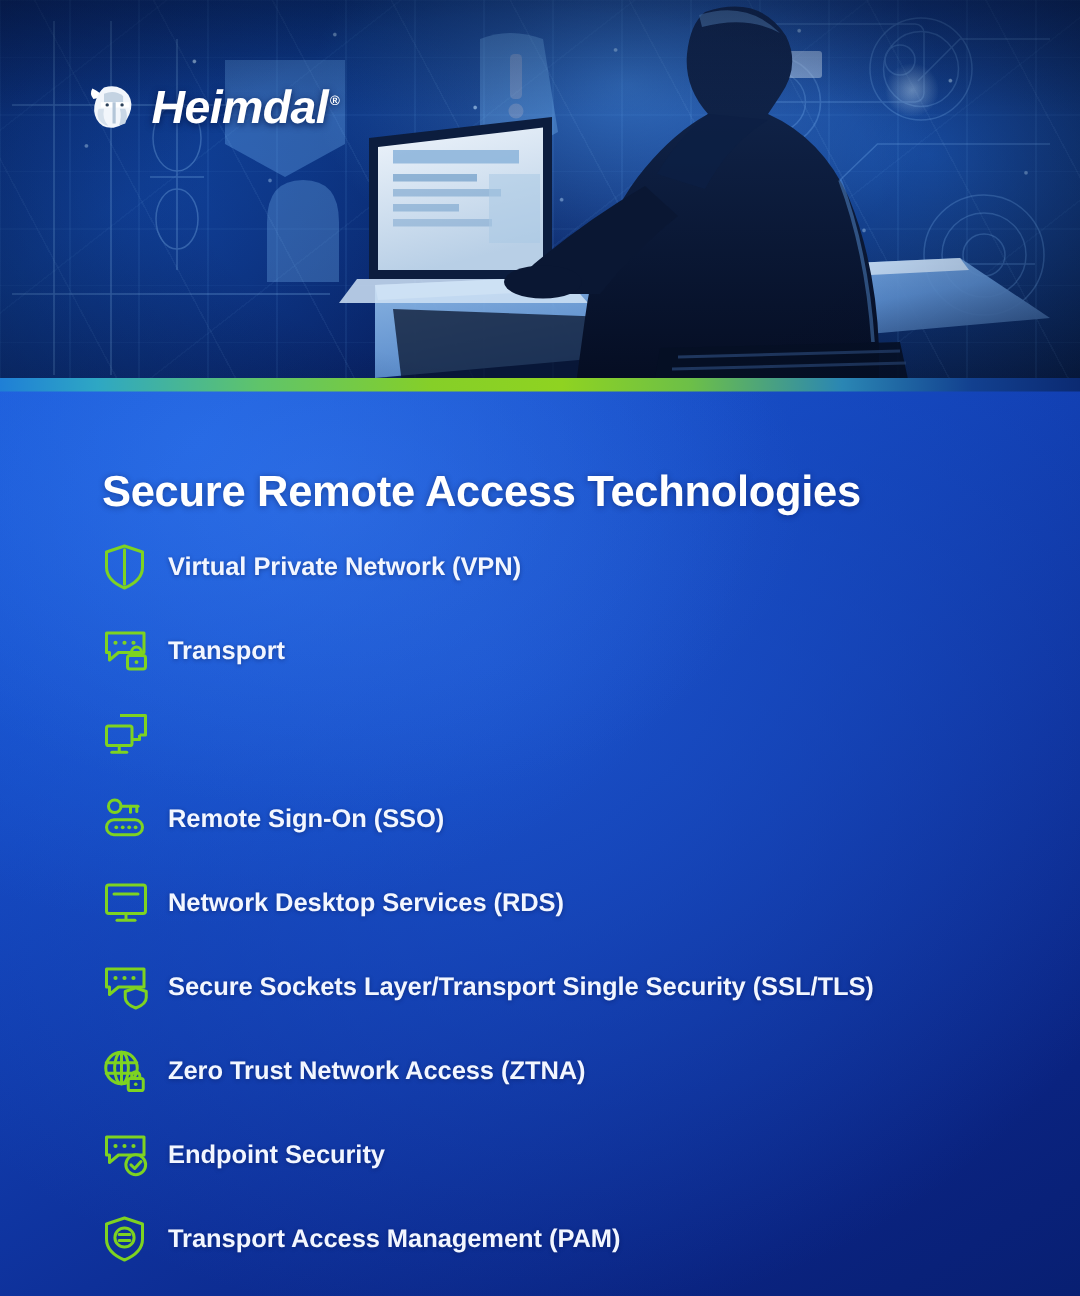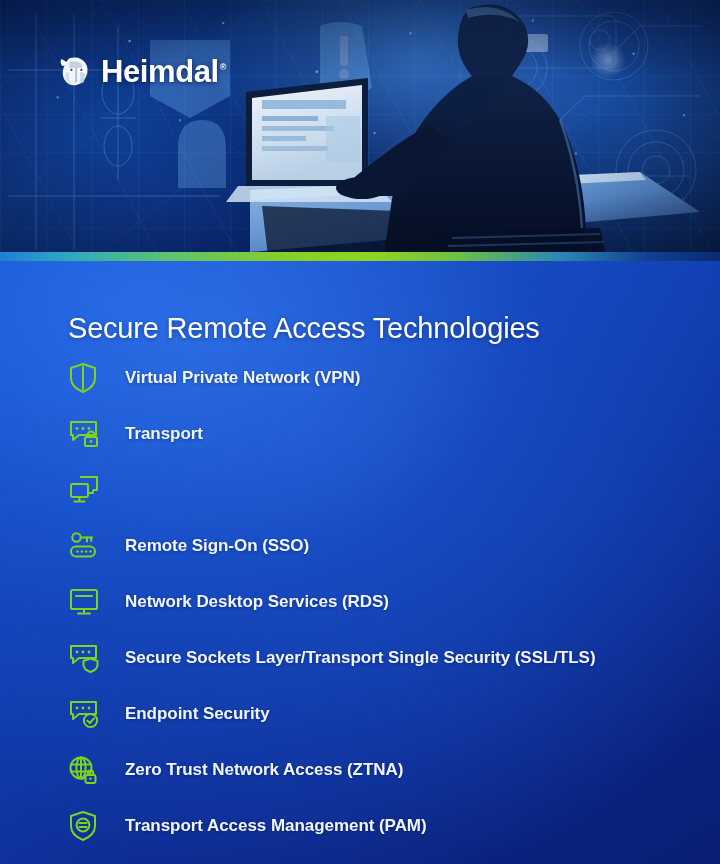--- a/index.html
+++ b/index.html
@@ -85,20 +85,21 @@
 
   
   .logo {
     position: absolute;
     left: 58px;
     top: 54px;
     display: flex;
     align-items: center;
     gap: 9px;
     z-index: 6;
+    font-style: italic;
   }
   .logo-mark { width: 34px; height: 34px; display: block; }
   .logo-word {
     color: #ffffff;
     font-size: 31px;
     font-weight: bold;
     letter-spacing: -0.4px;
     line-height: 1;
     text-shadow: 0 1px 5px rgba(0,20,70,0.8);
     position: relative;
@@ -150,21 +151,21 @@
     background: radial-gradient(ellipse 460px 300px at 30% 12%, rgba(90,150,255,0.22), rgba(0,0,0,0) 70%);
     pointer-events: none;
   }
 
   .panel-title {
     position: absolute;
     left: 68px;
     top: 36px;
     color: #ffffff;
     font-size: 29px;
-    font-weight: normal;
+    font-weight: bold;
     letter-spacing: -0.2px;
     line-height: 1.1;
     white-space: nowrap;
     text-shadow: 0 1px 4px rgba(2,18,70,0.45);
   }
 
   .list {
     position: absolute;
     left: 68px;
     top: 92px;
@@ -184,21 +185,20 @@
     align-items: center;
     justify-content: flex-start;
   }
   .item-icon svg { display: block; overflow: visible; }
   .item-label {
     color: #f2f6ff;
     font-size: 17px;
     font-weight: bold;
     letter-spacing: -0.05px;
     white-space: nowrap;
-    margin-left: 13px;
     text-shadow: 0 1px 3px rgba(2,18,70,0.4);
   }
 </style>
 </head>
 <body>
 
 <div class="infographic">
 
   <div class="hero">
     <div class="hero-bg"></div>
@@ -395,49 +395,49 @@
             <circle cx="15" cy="9" r="1.4" fill="#7ed321" stroke="none"></circle>
             <circle cx="21" cy="9" r="1.4" fill="#7ed321" stroke="none"></circle>
             <path d="M22.5 15.5 L29.5 18 V22 Q29.5 26.5 22.5 29 Q15.5 26.5 15.5 22 V18 Z"></path>
           </svg>
         </span>
         <span class="item-label">Secure Sockets Layer/Transport Single Security (SSL/TLS)</span>
       </div>
 
       <div class="list-item">
         <span class="item-icon">
-          <svg width="32" height="30" viewBox="0 0 32 30" fill="none" stroke="#7ed321" stroke-width="2" stroke-linejoin="round">
-            <path d="M3 3 H28 V15 H11 L5 20 V15 H3 Z"></path>
-            <circle cx="9" cy="9" r="1.4" fill="#7ed321" stroke="none"></circle>
-            <circle cx="15" cy="9" r="1.4" fill="#7ed321" stroke="none"></circle>
-            <circle cx="21" cy="9" r="1.4" fill="#7ed321" stroke="none"></circle>
-            <circle cx="22.5" cy="21.5" r="6.6" fill="#0e3ba6"></circle>
-            <path d="M19.3 21.6 L21.8 24 L26 19.4" stroke-linecap="round"></path>
-          </svg>
-        </span>
-        <span class="item-label">Endpoint Security</span>
-      </div>
-
-      <div class="list-item">
-        <span class="item-icon">
           <svg width="30" height="30" viewBox="0 0 30 30" fill="none" stroke="#7ed321" stroke-width="2" stroke-linejoin="round">
             <circle cx="13" cy="13" r="10.5"></circle>
             <ellipse cx="13" cy="13" rx="4.6" ry="10.5"></ellipse>
             <path d="M2.8 9.5 H23.2 M2.8 16.5 H23.2" stroke-linecap="round"></path>
             <path d="M13 2.5 V23.5" stroke-linecap="round"></path>
             <rect x="17.5" y="20" width="10" height="8" rx="1.4" fill="#0e3ba6"></rect>
             <path d="M19.8 20 V18.2 A2.7 2.7 0 0 1 25.2 18.2 V20"></path>
             <circle cx="22.5" cy="23.8" r="1.2" fill="#7ed321" stroke="none"></circle>
           </svg>
         </span>
         <span class="item-label">Zero Trust Network Access (ZTNA)</span>
       </div>
 
       <div class="list-item">
         <span class="item-icon">
+          <svg width="32" height="30" viewBox="0 0 32 30" fill="none" stroke="#7ed321" stroke-width="2" stroke-linejoin="round">
+            <path d="M3 3 H28 V15 H11 L5 20 V15 H3 Z"></path>
+            <circle cx="9" cy="9" r="1.4" fill="#7ed321" stroke="none"></circle>
+            <circle cx="15" cy="9" r="1.4" fill="#7ed321" stroke="none"></circle>
+            <circle cx="21" cy="9" r="1.4" fill="#7ed321" stroke="none"></circle>
+            <circle cx="22.5" cy="21.5" r="6.6" fill="#0e3ba6"></circle>
+            <path d="M19.3 21.6 L21.8 24 L26 19.4" stroke-linecap="round"></path>
+          </svg>
+        </span>
+        <span class="item-label">Endpoint Security</span>
+      </div>
+
+      <div class="list-item">
+        <span class="item-icon">
           <svg width="30" height="32" viewBox="0 0 30 32" fill="none" stroke="#7ed321" stroke-width="2" stroke-linejoin="round">
             <path d="M15 2 L27 6 V16 Q27 25 15 30 Q3 25 3 16 V6 Z"></path>
             <circle cx="15" cy="15" r="6.4"></circle>
             <path d="M11.4 13 H18.6 M11.4 17 H18.6" stroke-linecap="round"></path>
           </svg>
         </span>
         <span class="item-label">Transport Access Management (PAM)</span>
       </div>
 
     </div>

